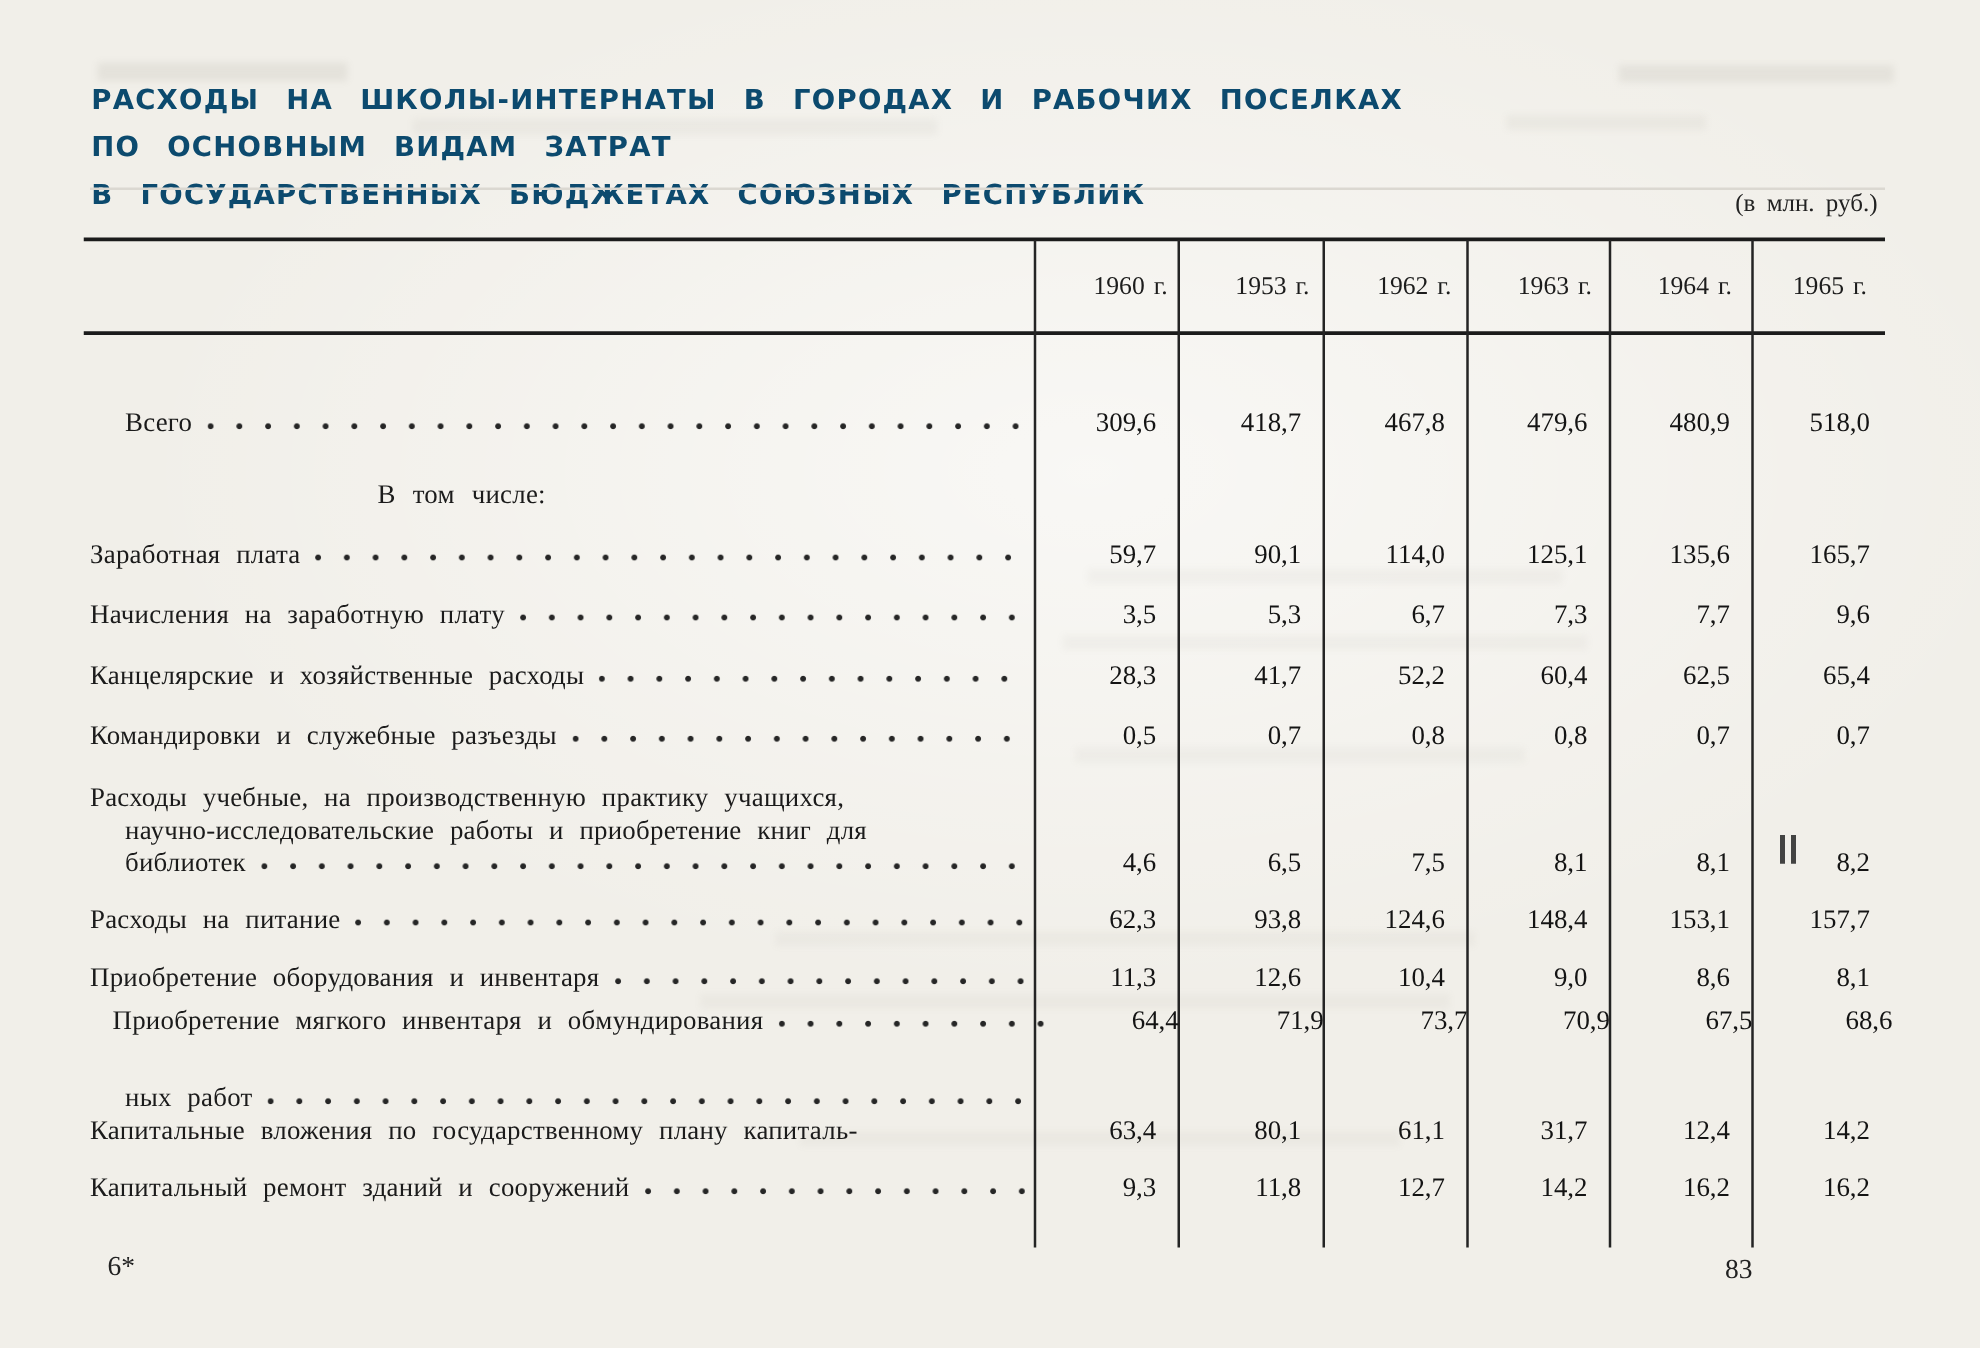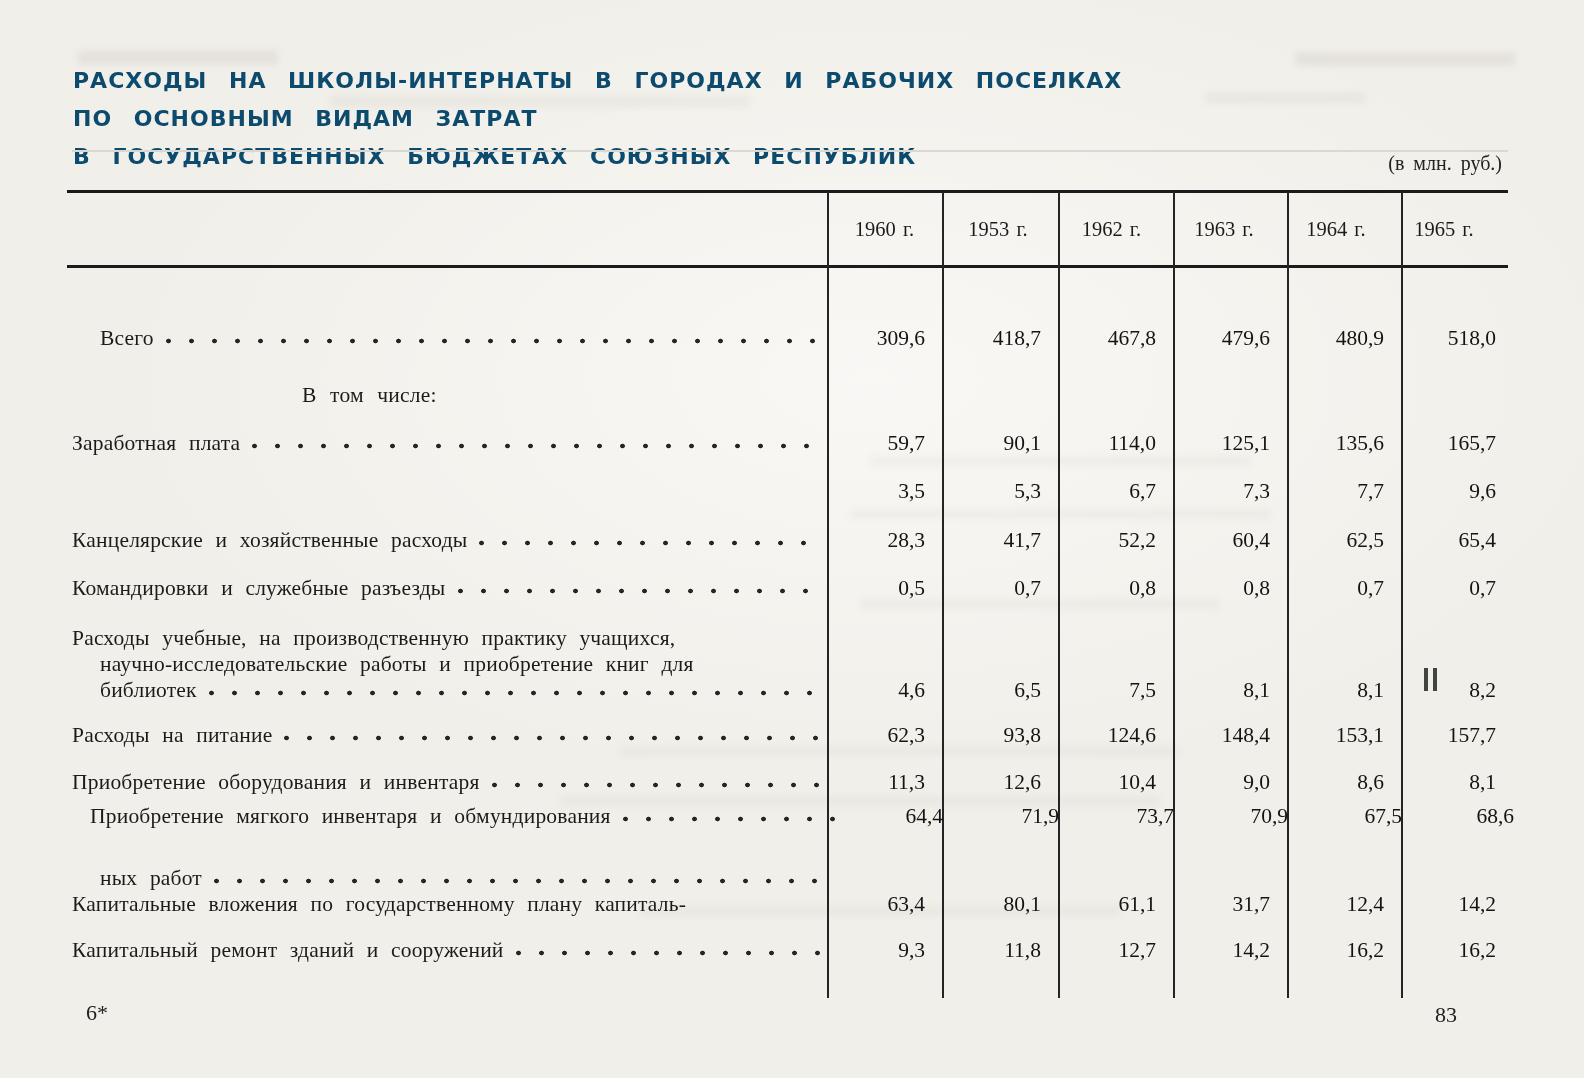--- a/index.html
+++ b/index.html
@@ -22,42 +22,42 @@
     font-size:20px;word-spacing:4px;color:#222;}
 
   
   .ghost-rule{position:absolute;left:72px;top:150px;width:1436px;height:2px;background:#dbd8d1;}
   .rule{position:absolute;left:67px;width:1441px;background:#1b1b1b;}
   .rule-top{top:190px;height:3px;}
   .rule-header{top:265px;height:3px;}
   .vline{position:absolute;top:192px;height:806px;width:2px;background:#242424;}
 
   
-  .header-row{position:absolute;left:828px;top:196px;width:680px;height:66px;display:flex;}
+  .header-row{position:absolute;left:848px;top:196px;width:680px;height:66px;display:flex;}
   .header-cell{display:flex;align-items:center;justify-content:center;
     font-size:20.5px;word-spacing:2px;color:#1c1c1c;}
 
   
   .body-row{position:absolute;left:70px;width:1438px;display:flex;align-items:flex-end;}
   .stub{width:758px;box-sizing:border-box;padding-left:2px;}
   .stub-line{display:flex;align-items:baseline;line-height:26px;font-size:21.5px;
     letter-spacing:.2px;word-spacing:7px;white-space:nowrap;color:#1b1b1b;}
   .stub-line.cont{padding-left:28px;}
   .leader{flex:1;align-self:stretch;margin-left:12px;margin-right:8px;
     background-image:radial-gradient(circle at 2.5px 50%, #262626 2px, rgba(0,0,0,0) 2.7px);
     background-size:23px 6px;background-repeat:repeat-x;background-position:left calc(100% - 7px);}
   .section-row .stub-line{padding-left:230px;word-spacing:8px;align-items:flex-end;}
   .cell{box-sizing:border-box;font-size:21.5px;line-height:26px;text-align:right;
     padding-right:18px;color:#141414;}
   .c0{width:115px}.c1{width:116px}.c2{width:115px}.c3{width:114px}.c4{width:114px}
   .c5{width:106px;padding-right:12px;}
 
   
   .footnote{position:absolute;left:86px;top:1000px;font-size:22px;color:#222;}
-  .page-number{position:absolute;left:1380px;top:1002px;width:132px;text-align:center;font-size:22px;color:#222;}
+  .page-number{position:absolute;left:1380px;top:1002px;width:132px;text-align:left;font-size:22px;color:#222;}
 
   
   .smudge{position:absolute;filter:blur(3px);background:#8d897c;pointer-events:none;}
   .ink-blot{position:absolute;left:1424px;top:668px;width:21px;height:23px;opacity:.88;
     background:linear-gradient(90deg,#2c2c2c 0 4px,rgba(0,0,0,0) 4px 9px,#2c2c2c 9px 13px,rgba(0,0,0,0) 13px);
     filter:blur(.4px);}
 </style>
 </head>
 <body>
 
@@ -134,20 +134,21 @@
         <div class="cell c0">59,7</div>
         <div class="cell c1">90,1</div>
         <div class="cell c2">114,0</div>
         <div class="cell c3">125,1</div>
         <div class="cell c4">135,6</div>
         <div class="cell c5">165,7</div>
       </div>
       <div class="body-row" style="top: 478px;">
         <div class="stub">
           <div class="stub-line">
+            <span class="label-text">Начисления на заработную плату</span>
             <span class="leader"></span>
           </div>
         </div>
         <div class="cell c0">3,5</div>
         <div class="cell c1">5,3</div>
         <div class="cell c2">6,7</div>
         <div class="cell c3">7,3</div>
         <div class="cell c4">7,7</div>
         <div class="cell c5">9,6</div>
       </div>

